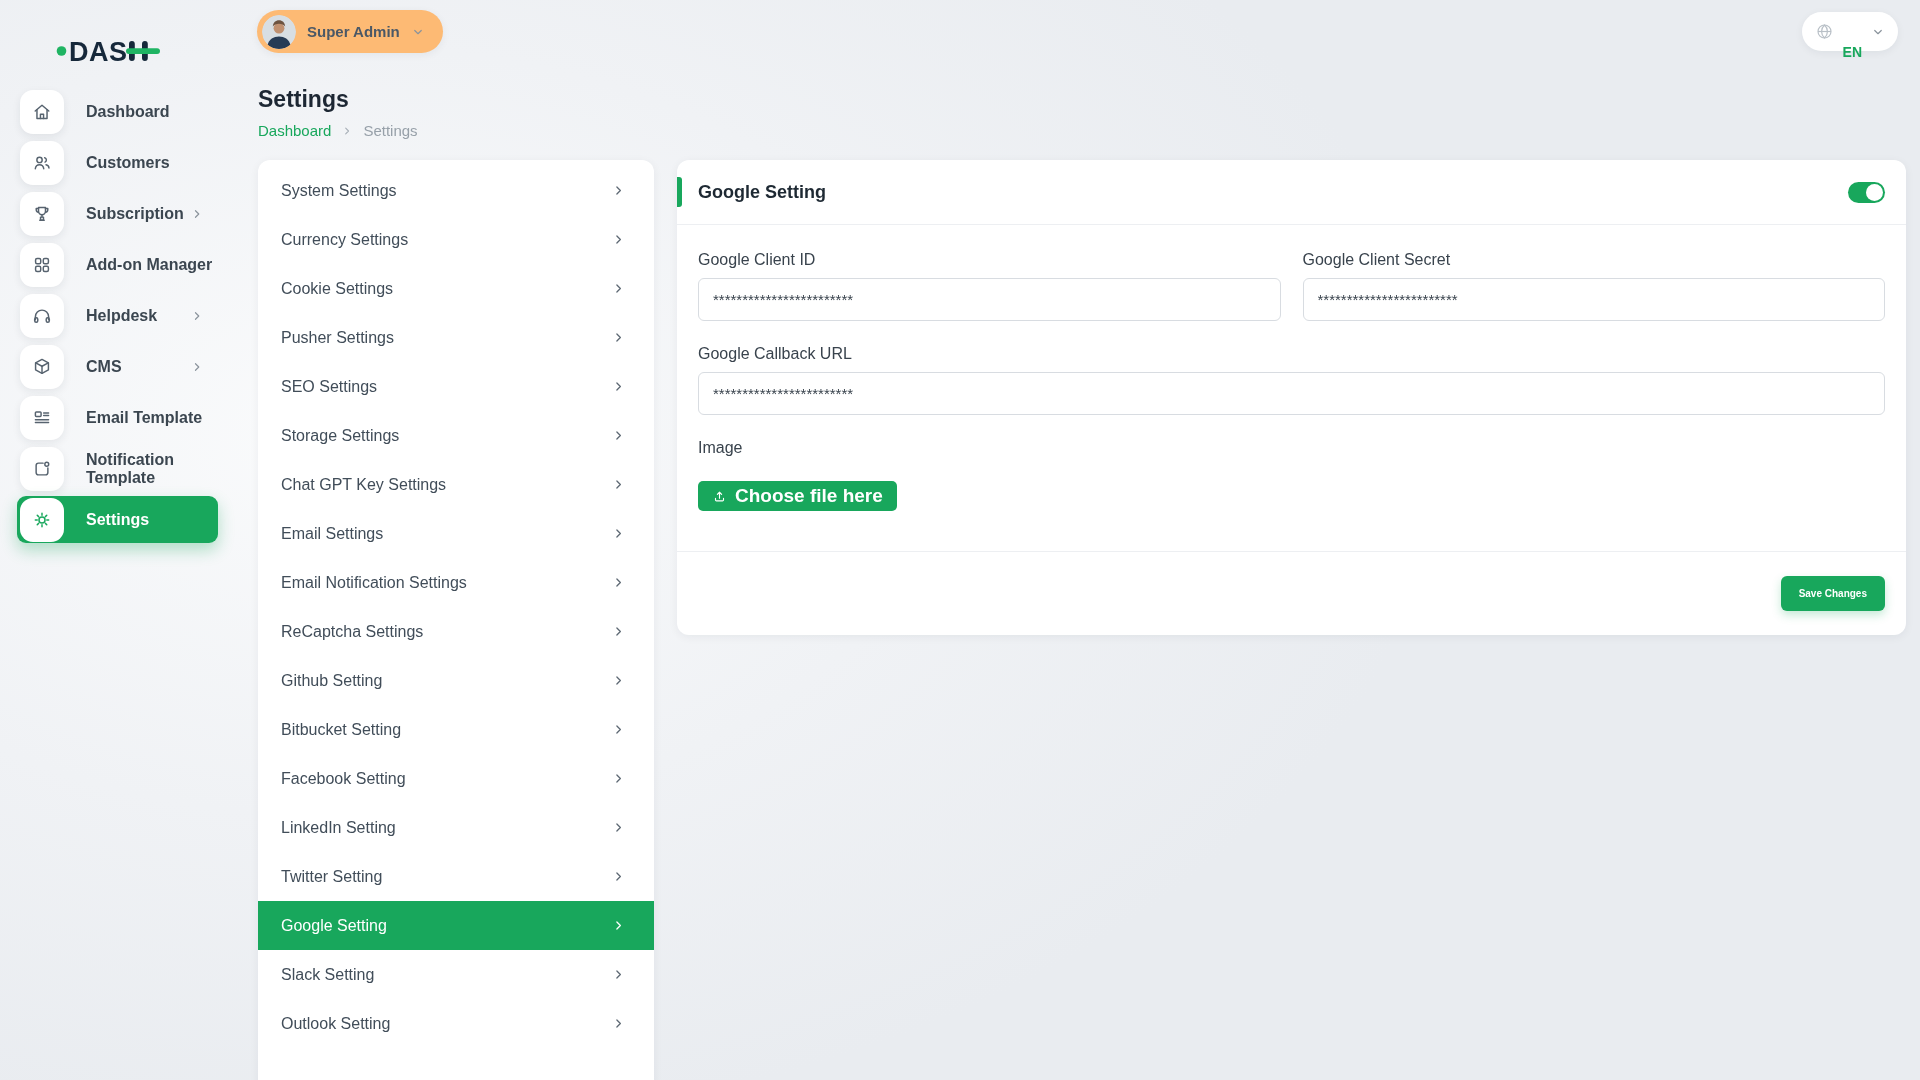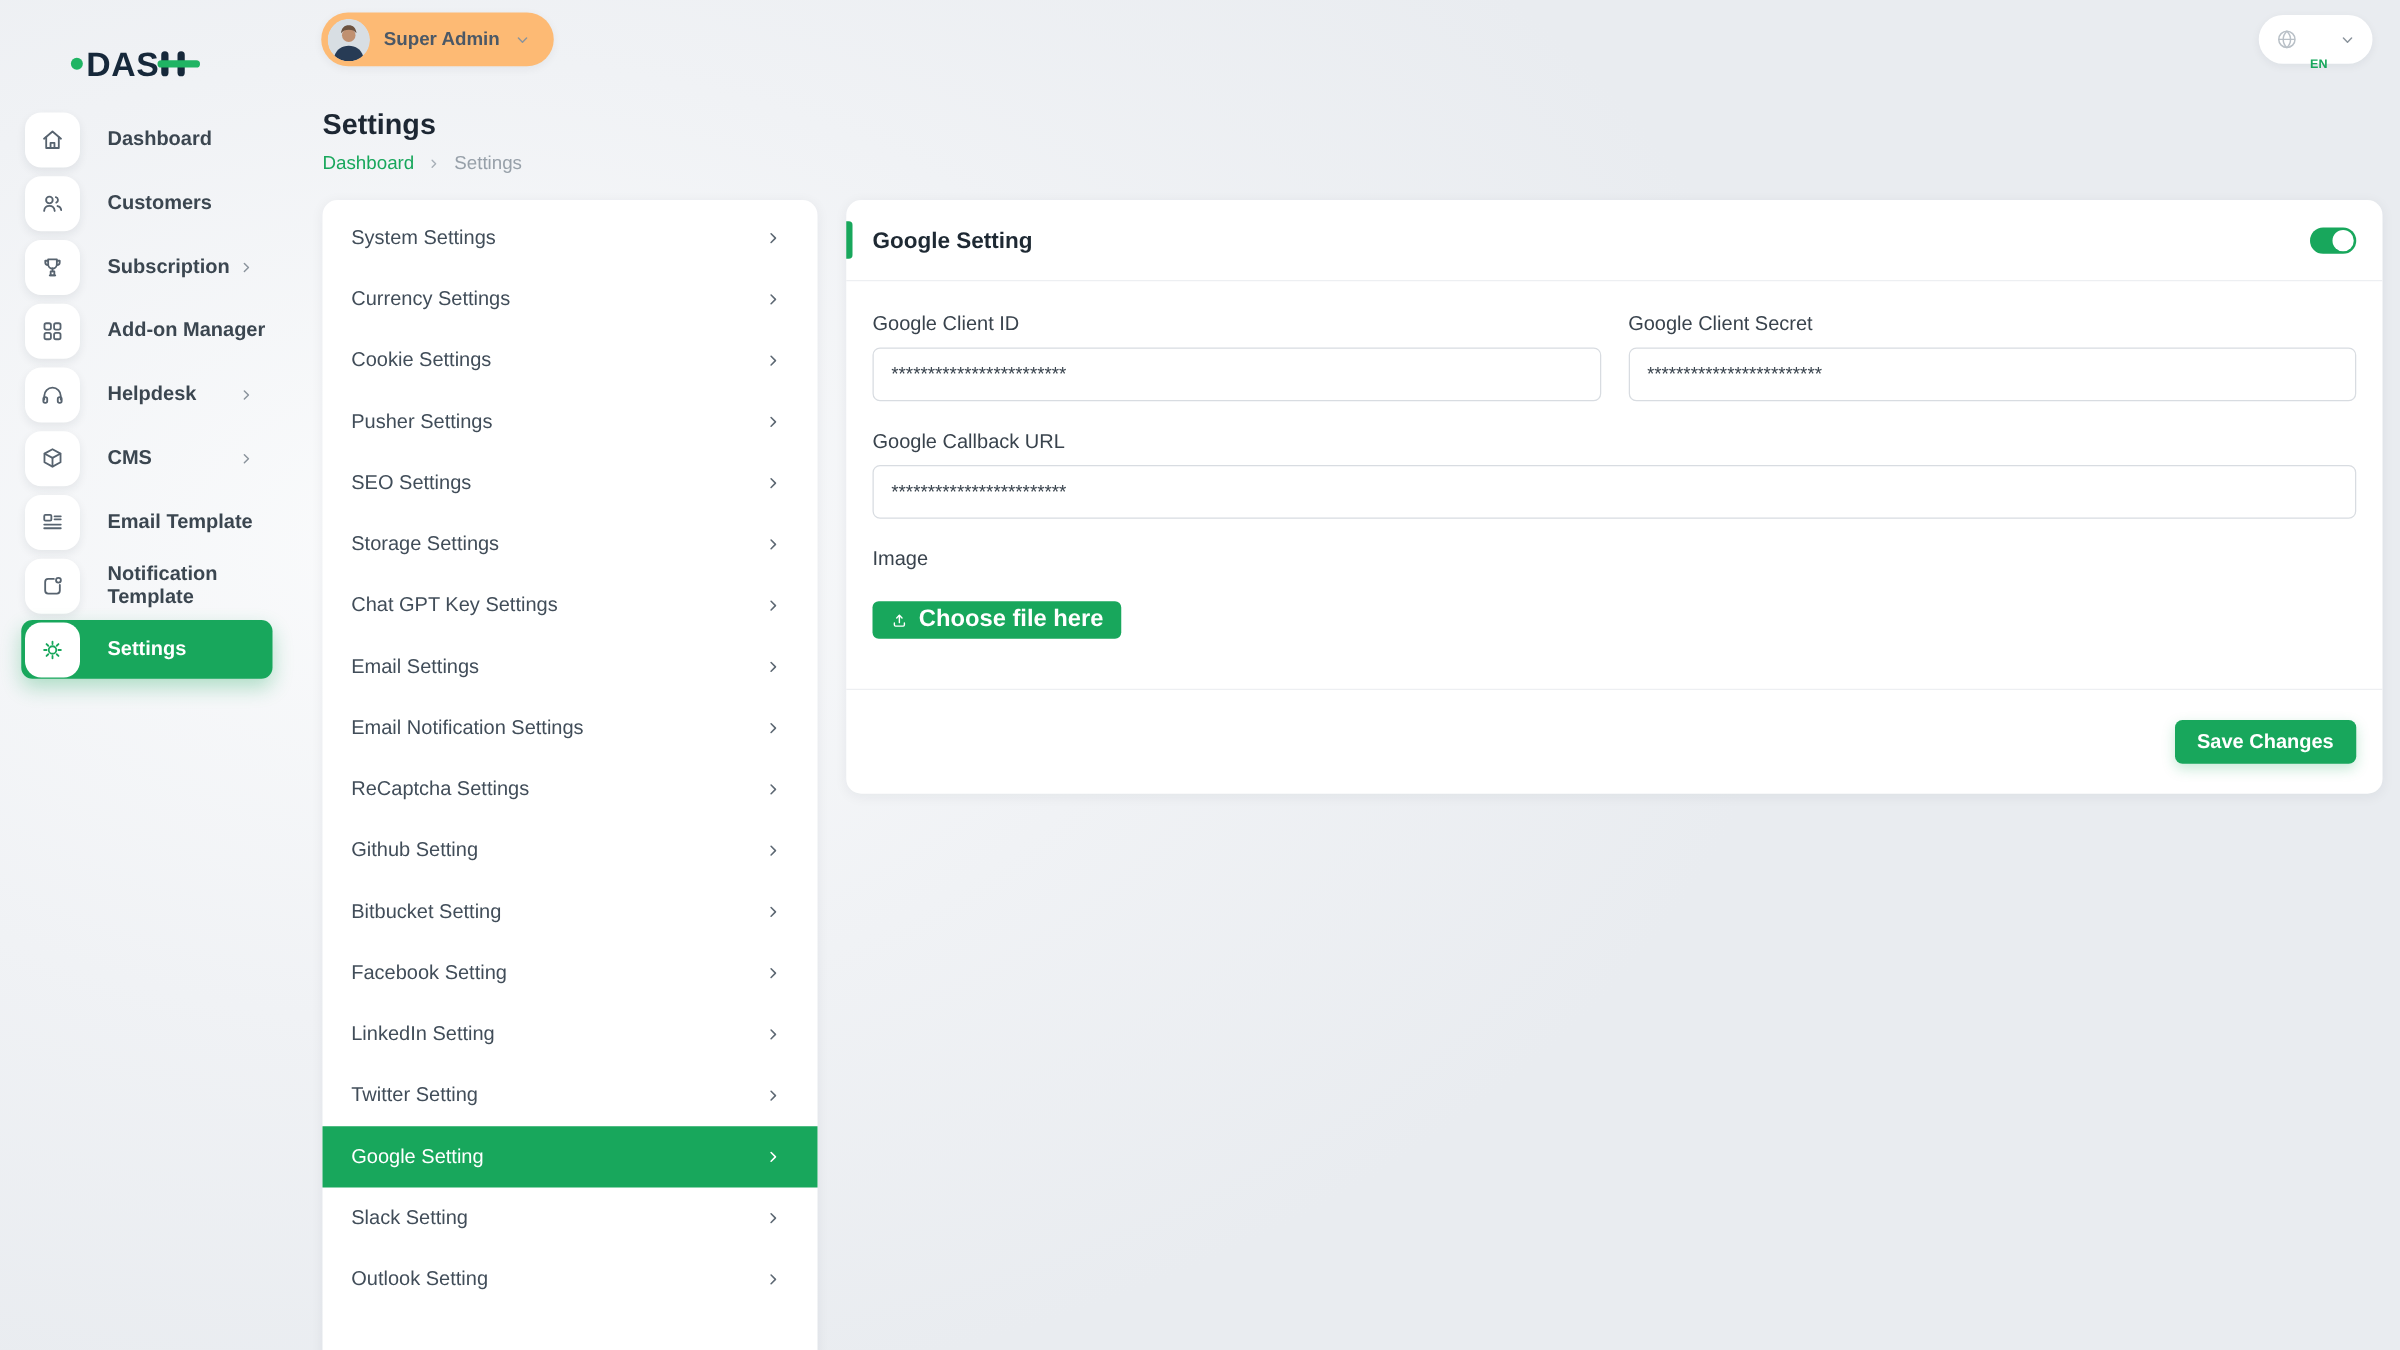--- a/index.html
+++ b/index.html
@@ -43,21 +43,21 @@
   }
   .avatar { width:34px; height:34px; border-radius:50%; overflow:hidden; flex:0 0 auto; }
   .user-name { font-size:15px; font-weight:600; color:#4b5866; }
   .pill-caret svg { width:14px; height:14px; stroke:#8a939c; fill:none; stroke-width:2; stroke-linecap:round; stroke-linejoin:round; }
   .lang-pill {
     position:absolute; right:22px; top:12px; height:39px; padding:0 13px;
     background:#ffffff; border-radius:20px; display:flex; align-items:center; gap:9px;
     box-shadow:0 2px 8px rgba(25,39,57,.06); cursor:pointer;
   }
   .lang-pill .globe svg { width:19px; height:19px; stroke:#b9c0c7; fill:none; stroke-width:1.5; }
-  .lang-code { font-size:10px; font-weight:700; color:#18a75c;margin-top:40px; }
+  .lang-code { font-size:14px; font-weight:700; color:#18a75c;margin-top:40px; }
 
   
   .main { position:absolute; left:258px; top:86px; right:14px; }
   .page-title { font-size:23px; font-weight:700; color:#1d2733; }
   .breadcrumb { display:flex; align-items:center; gap:10px; margin-top:9px; font-size:15px; }
   .bc-link { color:#18a75c; cursor:pointer; }
   .bc-sep svg { width:12px; height:12px; stroke:#a7afb7; fill:none; stroke-width:2.2; stroke-linecap:round; stroke-linejoin:round; }
   .bc-current { color:#97a0a9; }
 
   .content { display:flex; gap:23px; margin-top:21px; align-items:flex-start; }
@@ -107,21 +107,21 @@
   .upload-btn {
     margin-top:15px; display:inline-flex; align-items:center; gap:8px; height:30px;
     padding:0 14px; background:#18a75c; border:none; border-radius:5px; cursor:pointer;
     color:#ffffff; font-family:inherit; font-size:19px; font-weight:600;
   }
   .upload-btn svg { width:15px; height:15px; stroke:#ffffff; fill:none; stroke-width:1.8; stroke-linecap:round; stroke-linejoin:round; }
 
   .card-footer { border-top:1px solid #edeff2; padding:24px 21px; display:flex; justify-content:flex-end; }
   .save-btn {
     height:35px; padding:0 18px; background:#18a75c; border:none; border-radius:6px;
-    color:#ffffff; font-family:inherit; font-size:16px; font-weight:600; cursor:pointer;
+    color:#ffffff; font-family:inherit; font-size:10px; font-weight:600; cursor:pointer;
     box-shadow:0 4px 10px rgba(24,167,92,.25);
   }
 </style>
 </head>
 <body>
 
 <svg width="0" height="0" style="position:absolute" aria-hidden="true">
   <defs>
     <symbol id="i-home" viewBox="0 0 24 24">
         <path d="M4.6 10.9 12 4.6l7.4 6.3"></path>

